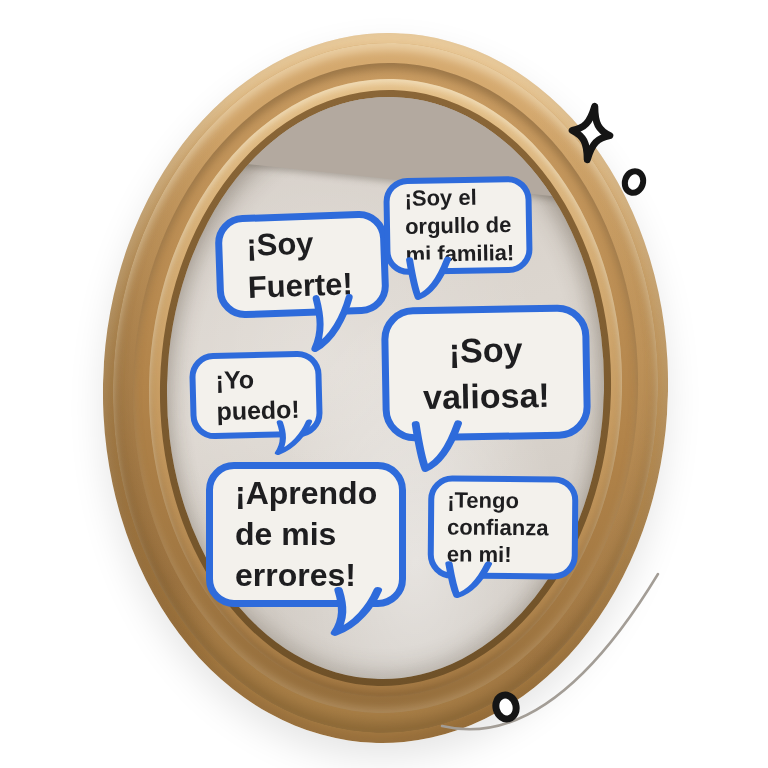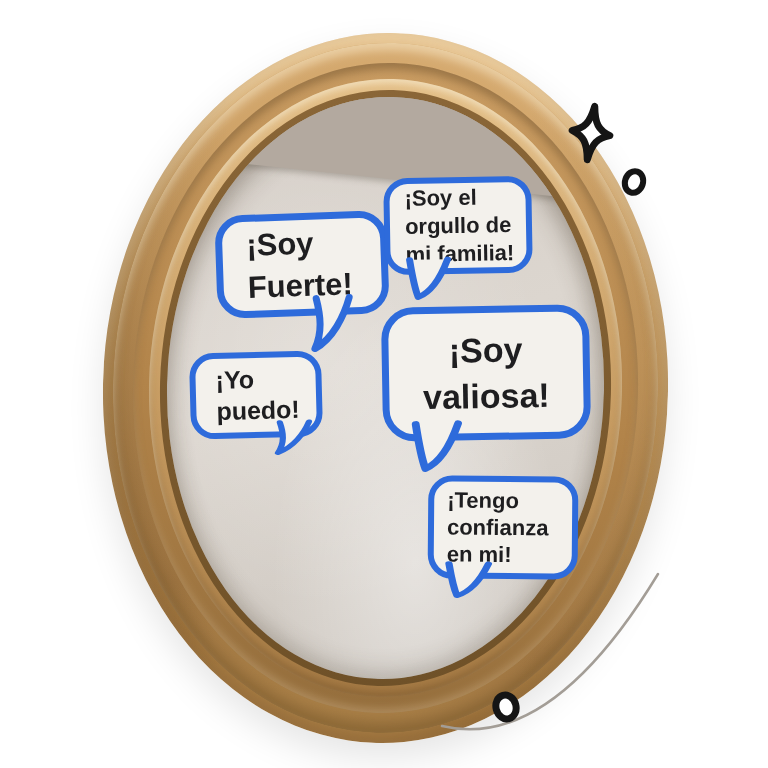--- a/index.html
+++ b/index.html
@@ -110,20 +110,28 @@
   </div>
 
   <div class="bubble b4">
     <span class="line">¡Soy</span>
     <span class="line">valiosa!</span>
     <svg class="tail" style="left:18px;top:calc(100% - 10px);" width="58" height="50" viewBox="0 0 52 56" preserveAspectRatio="none">
       <path d="M7 0 C9 18 11 36 15 50 C29 43 39 20 45 0" fill="#f3f1ec" stroke="#2e6bdb" stroke-width="7" stroke-linecap="round" stroke-linejoin="round"></path>
     </svg>
   </div>
 
+  <div class="bubble b5">
+    <span class="line">¡Aprendo</span>
+    <span class="line">de mis</span>
+    <span class="line">errores!</span>
+    <svg class="tail" style="left:116px;top:calc(100% - 10px);" width="62" height="48" viewBox="0 0 52 56" preserveAspectRatio="none">
+      <path d="M8 0 C12 18 13 34 5 50 C23 41 35 19 41 0" fill="#f3f1ec" stroke="#2e6bdb" stroke-width="7" stroke-linecap="round" stroke-linejoin="round"></path>
+    </svg>
+  </div>
 
   <div class="bubble b6">
     <span class="line">¡Tengo</span>
     <span class="line">confianza</span>
     <span class="line">en mi!</span>
     <svg class="tail" style="left:8px;top:calc(100% - 9px);" width="54" height="36" viewBox="0 0 52 56" preserveAspectRatio="none">
       <path d="M7 0 C9 18 11 36 15 50 C29 43 39 20 45 0" fill="#f3f1ec" stroke="#2e6bdb" stroke-width="7" stroke-linecap="round" stroke-linejoin="round"></path>
     </svg>
   </div>
 

